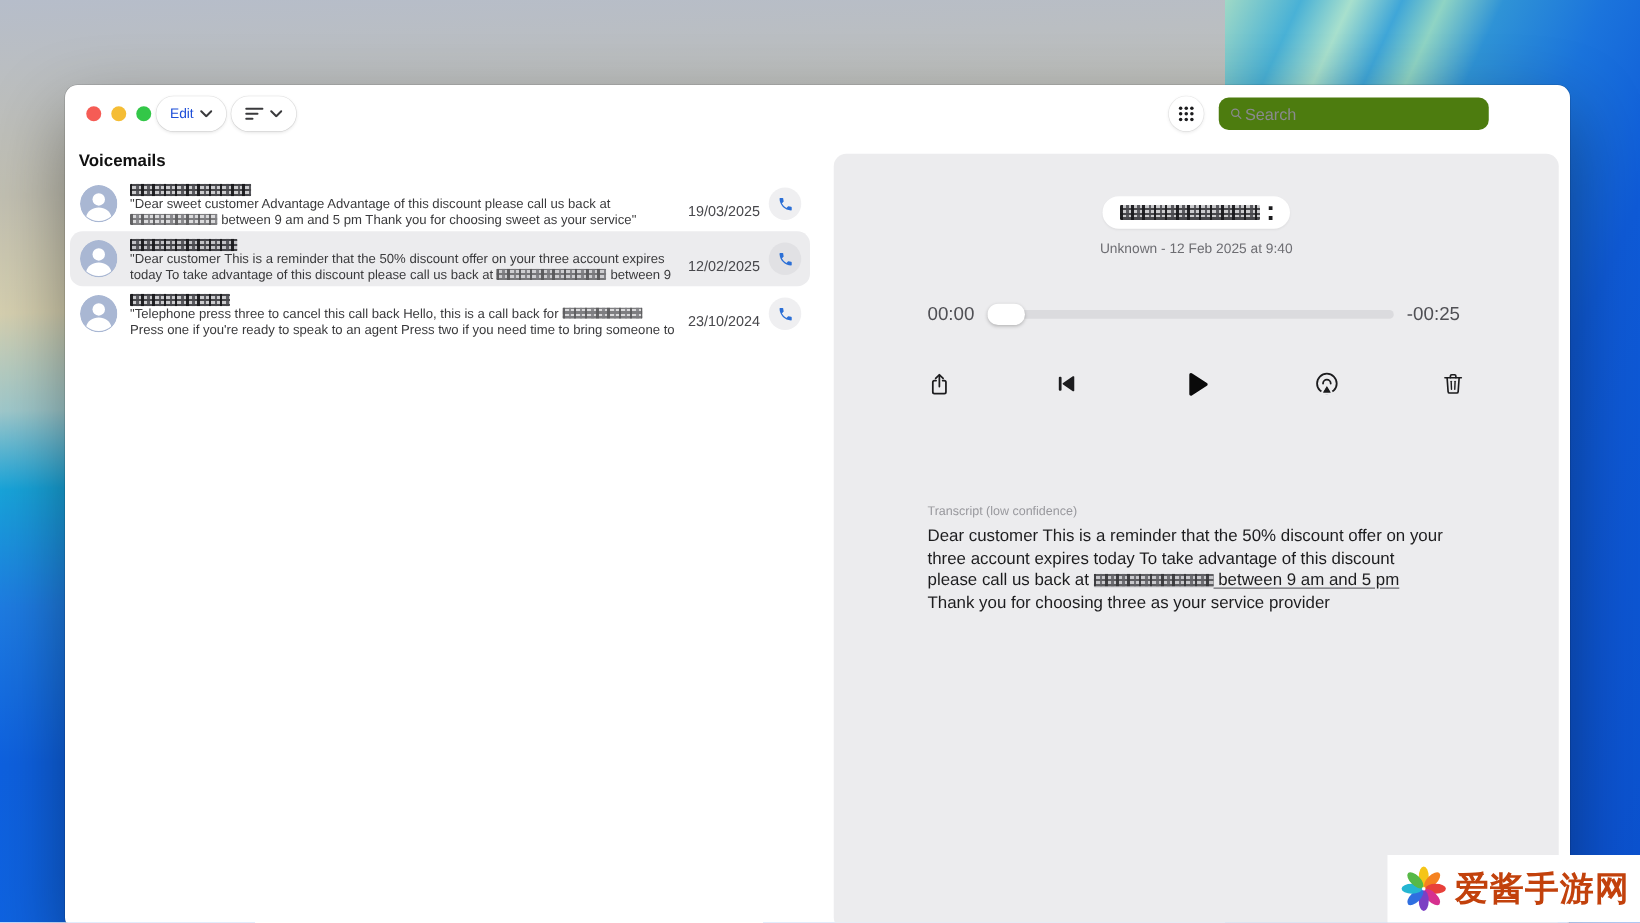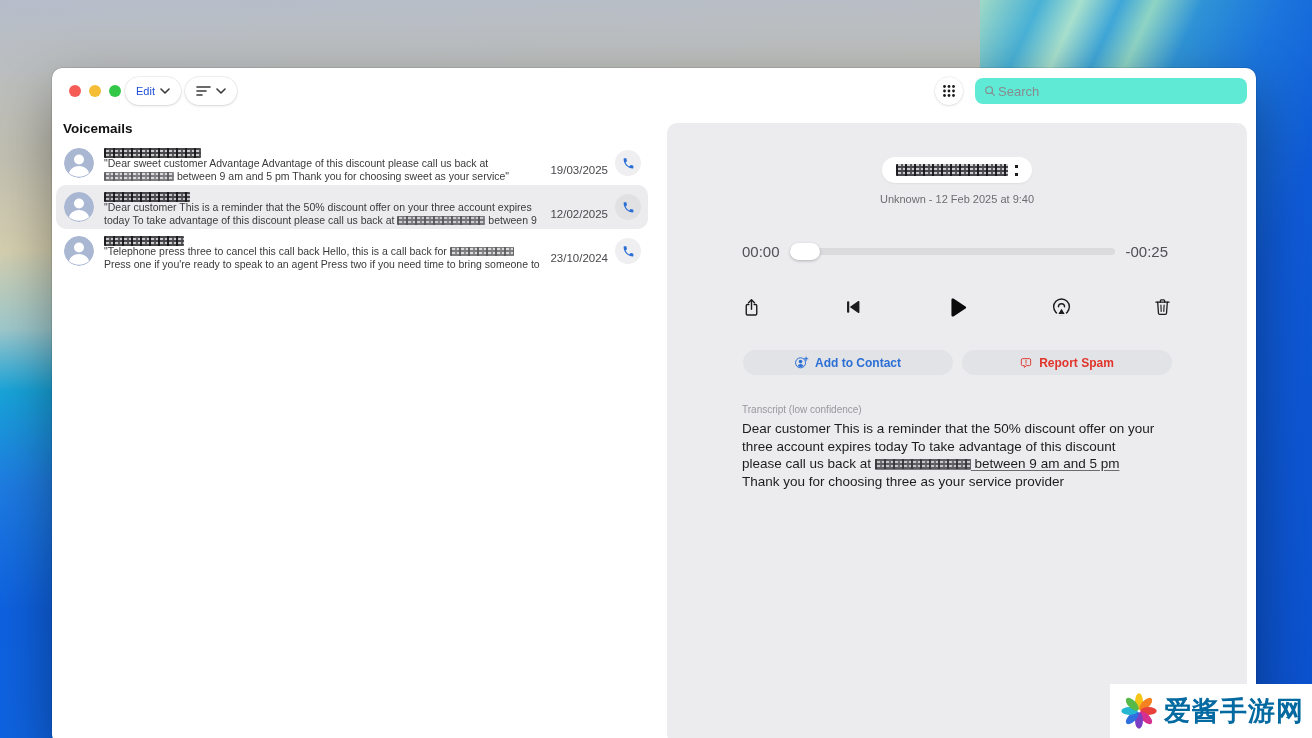--- a/index.html
+++ b/index.html
@@ -25,22 +25,22 @@
   .tool-pill { position:absolute; top:9px; height:28px; background:#fff; border-radius:14px;
     display:flex; align-items:center; gap:5px; padding:0 11px;
     box-shadow:0 0 0 .5px rgba(0,0,0,.1), 0 1px 3px rgba(0,0,0,.12); cursor:default; }
   .edit-pill { left:73px; font-size:11px; color:#1d4ed8; }
   .filter-pill { left:133px; }
 
   .dialpad-btn { position:absolute; left:883px; top:9px; width:28px; height:28px; border-radius:50%;
     background:#fff; display:flex; align-items:center; justify-content:center;
     box-shadow:0 0 0 .5px rgba(0,0,0,.08), 0 1px 3px rgba(0,0,0,.1); border:none; }
 
-  .search-field { position:absolute; left:923px; top:10px; width:272px; height:26px;
-    background:#5eead4; border-radius:8px; display:flex; align-items:center; gap:1px; padding:0 8px; }
+  .search-field { position:absolute; left:923px; top:10px; width:216px; height:26px;
+    background:#4d7c0f; border-radius:8px; display:flex; align-items:center; gap:1px; padding:0 8px; }
   .search-field input { border:none; outline:none; background:transparent; font-size:13px;
     color:#1c1c1e; width:220px; font-family:inherit; }
   .search-field input::placeholder { color:#8a8a8f; }
 
   
   .sidebar-title { position:absolute; left:11px; top:53px; font-size:13.5px; font-weight:bold; color:#111; }
 
   .vm-list { position:absolute; left:4px; top:73px; width:592px; }
   .vm-row { display:flex; align-items:center; height:44px; border-radius:10px; padding:0 7px 0 8px; }
   .vm-row.selected { background:#ececee; }
@@ -94,21 +94,21 @@
   .action-pill.spam { color:#e0352b; }
 
   .transcript { position:absolute; left:75px; right:68px; top:281px; }
   .transcript-label { font-size:10px; color:#98989d; margin-bottom:5px; }
   .transcript-body { font-size:13.5px; line-height:17.5px; color:#1d1d1f; max-width:415px; }
   .detector { text-decoration:underline; text-decoration-color:#6b6b70; text-underline-offset:2px; }
 
   
   .watermark { position:absolute; right:0; bottom:0; z-index:3; width:202px; height:54px;
     background:#fff; display:flex; align-items:center; gap:6px; padding:0 8px 0 10px; }
-  .wm-text { font-size:27px; font-weight:bold; color:#0369a1; letter-spacing:1px; white-space:nowrap; }
+  .wm-text { font-size:27px; font-weight:bold; color:#c2410c; letter-spacing:1px; white-space:nowrap; }
 
   svg { display:block; }
 </style>
 </head>
 <body>
 
 <div class="bg-left"></div>
 <div class="bg-right"></div>
 
 <div class="window">
@@ -281,39 +281,20 @@
         <svg width="21" height="22" viewBox="0 0 24 24">
           <path d="M4.5 6.5h15" stroke="#1c1c1e" stroke-width="1.5" stroke-linecap="round" fill="none"></path>
           <path d="M9.5 6.5V5a1.2 1.2 0 0 1 1.2-1.2h2.6A1.2 1.2 0 0 1 14.5 5v1.5" stroke="#1c1c1e" stroke-width="1.5" stroke-linecap="round" fill="none"></path>
           <path d="M6.5 6.5l.9 12.7a1.4 1.4 0 0 0 1.4 1.3h6.4a1.4 1.4 0 0 0 1.4-1.3l.9-12.7" stroke="#1c1c1e" stroke-width="1.5" stroke-linecap="round" fill="none"></path>
           <path d="M10.2 9.8l.3 7.2" stroke="#1c1c1e" stroke-width="1.3" stroke-linecap="round" fill="none"></path>
           <path d="M13.8 9.8l-.3 7.2" stroke="#1c1c1e" stroke-width="1.3" stroke-linecap="round" fill="none"></path>
         </svg>
       </button>
     </div>
 
-    <div class="action-row">
-      <button class="action-pill add">
-        <svg width="15" height="15" viewBox="0 0 24 24">
-          <circle cx="10.5" cy="12.5" r="8" fill="none" stroke="#2b6fd6" stroke-width="1.6"></circle>
-          <circle cx="10.5" cy="10.5" r="2.9" fill="#2b6fd6"></circle>
-          <path d="M5.8 17.4c.9-1.9 2.7-3.1 4.7-3.1s3.8 1.2 4.7 3.1a8 8 0 0 1-9.4 0z" fill="#2b6fd6"></path>
-          <path d="M19.3 3.2v5.6M16.5 6h5.6" stroke="#2b6fd6" stroke-width="1.8" stroke-linecap="round" fill="none"></path>
-        </svg>
-        <span>Add to Contact</span>
-      </button>
-      <button class="action-pill spam">
-        <svg width="14" height="14" viewBox="0 0 24 24">
-          <path d="M4 6.8A2.3 2.3 0 0 1 6.3 4.5h11.4A2.3 2.3 0 0 1 20 6.8v7.4a2.3 2.3 0 0 1-2.3 2.3H13l-3.8 3v-3H6.3A2.3 2.3 0 0 1 4 14.2z" fill="none" stroke="#e0352b" stroke-width="1.6" stroke-linejoin="round"></path>
-          <path d="M12 7.3v4.2" stroke="#e0352b" stroke-width="1.6" stroke-linecap="round" fill="none"></path>
-          <circle cx="12" cy="14" r="1" fill="#e0352b"></circle>
-        </svg>
-        <span>Report Spam</span>
-      </button>
-    </div>
 
     <div class="transcript">
       <div class="transcript-label">Transcript (low confidence)</div>
       <div class="transcript-body"><span>Dear customer This is a reminder that the 50% discount offer on your three account expires today To take advantage of this discount please call us back at </span><span class="rx rx-transcript"></span><span class="detector"> between 9 am and 5 pm</span><span> Thank you for choosing three as your service provider</span></div>
     </div>
 
   </div>
 </div>
 
 <div class="watermark">

